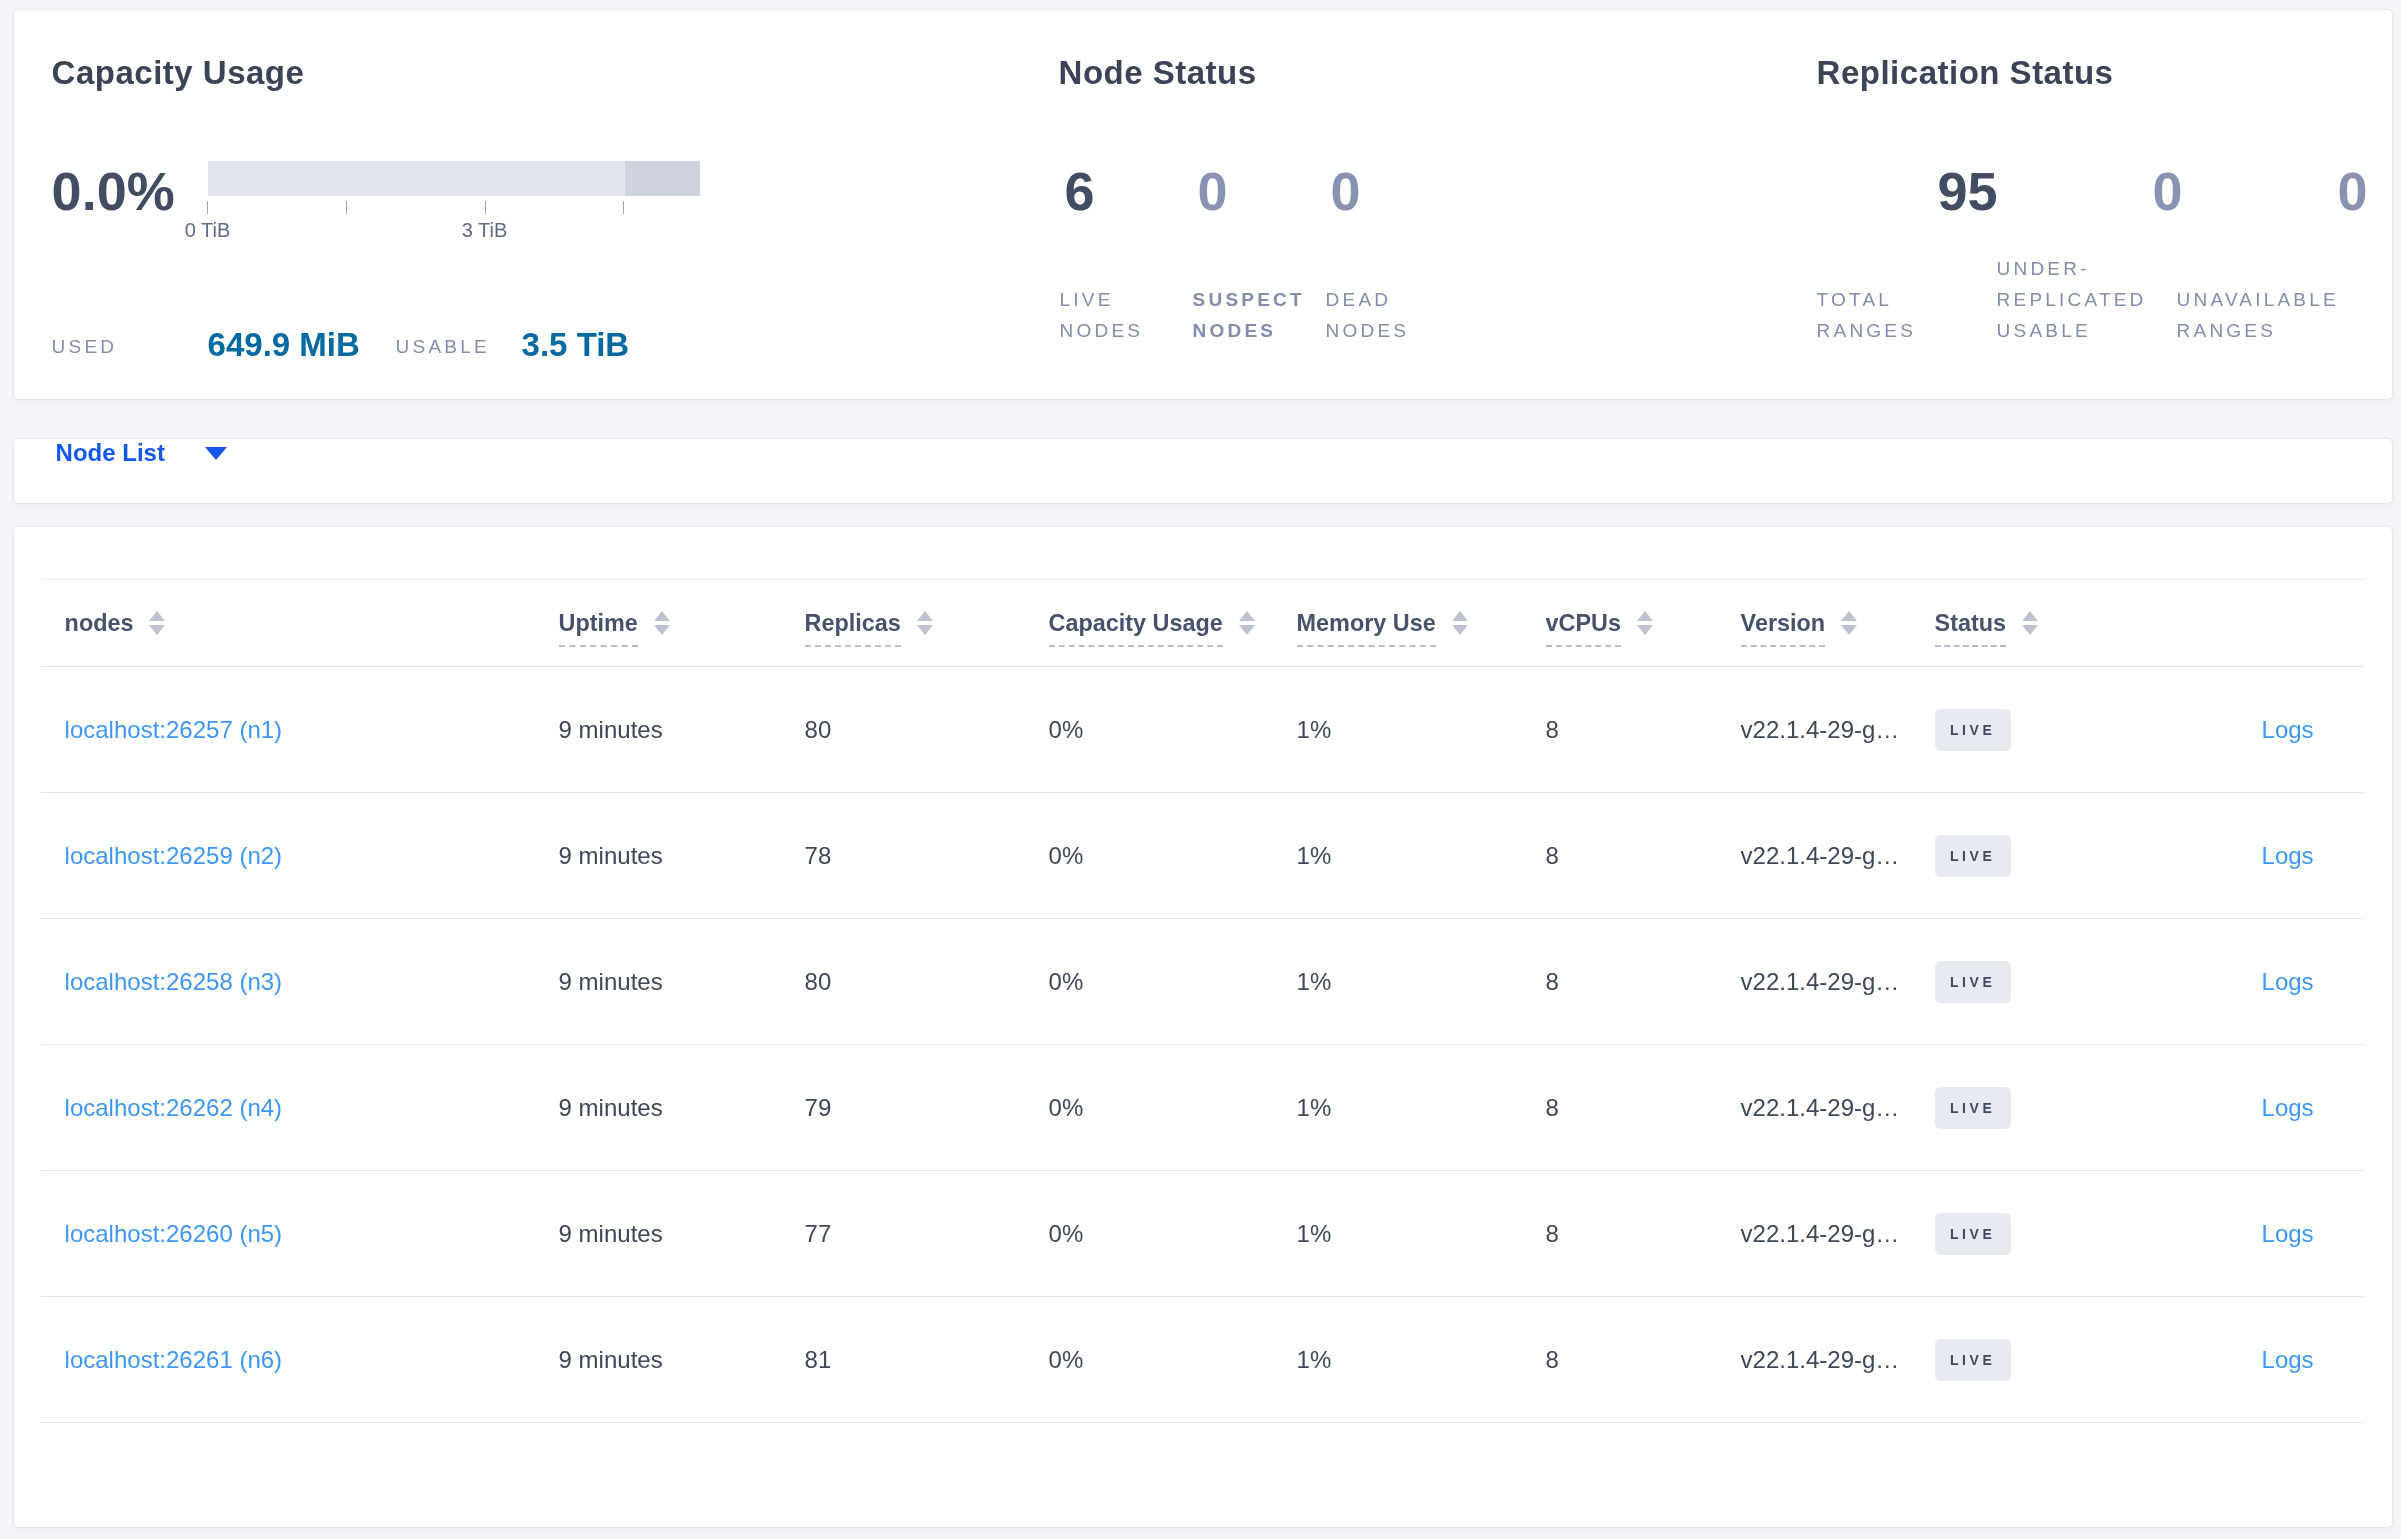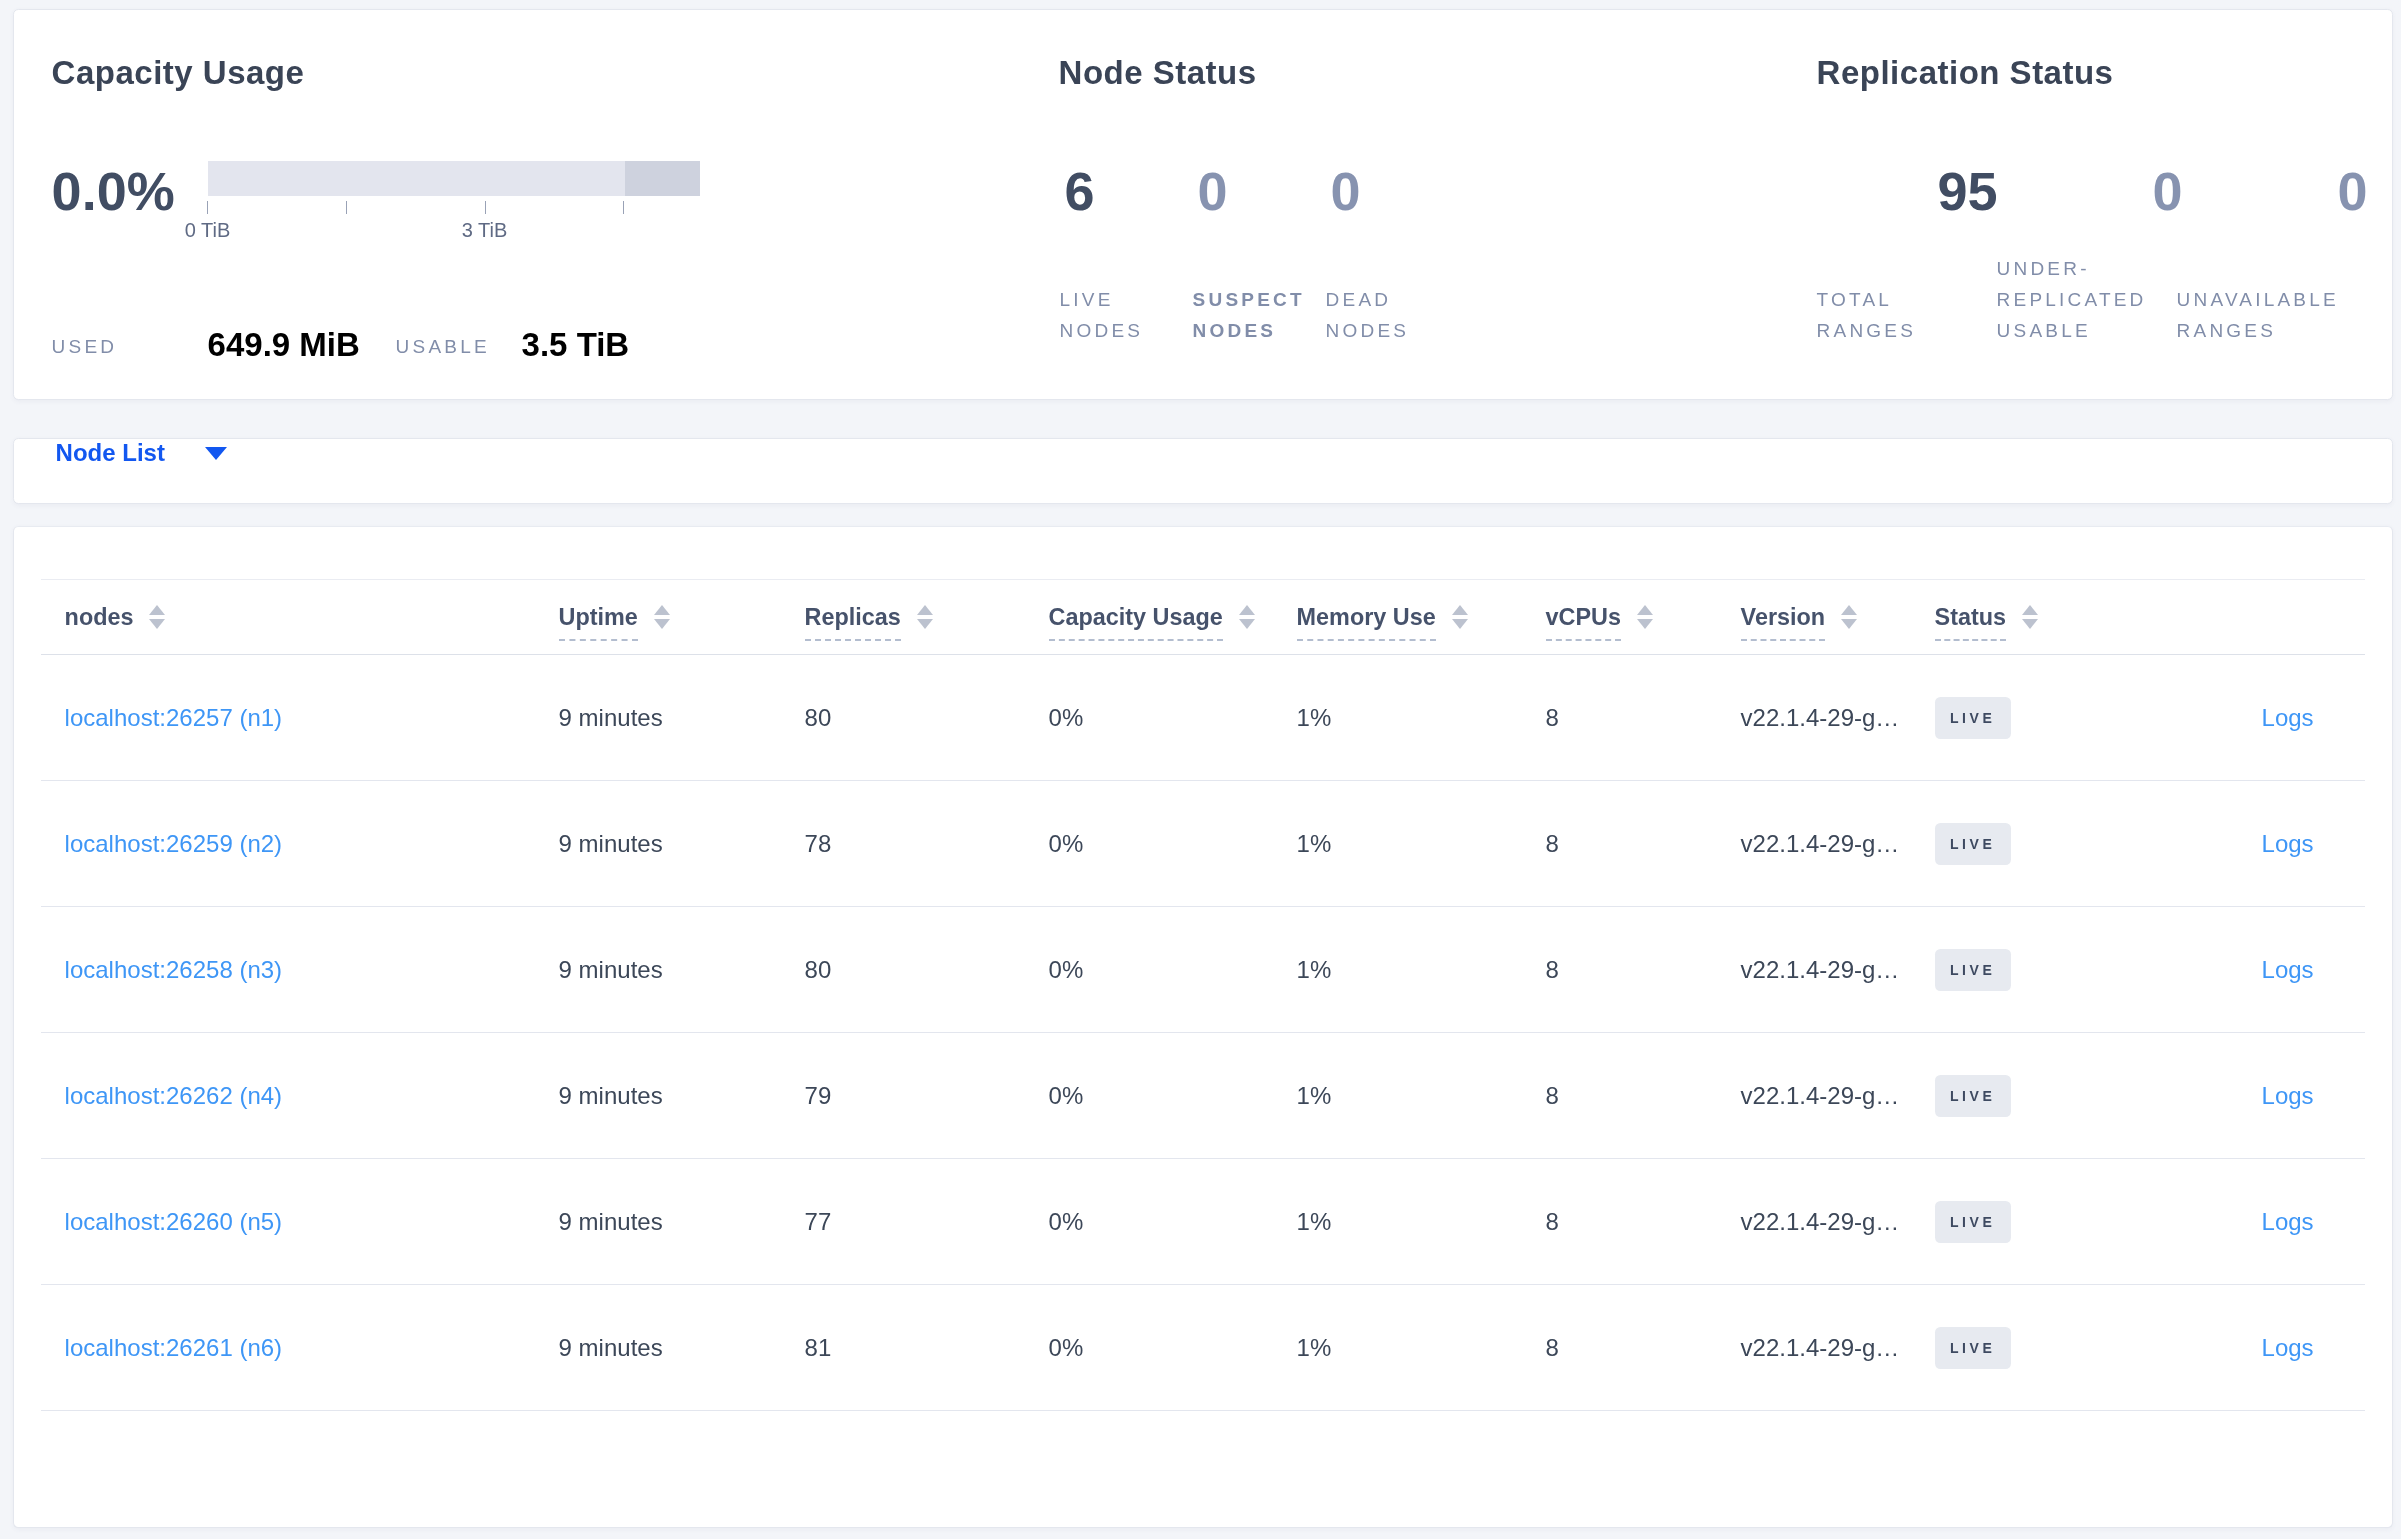--- a/index.html
+++ b/index.html
@@ -17,21 +17,21 @@
 
   
   #cap-title { left:38px; }
   #cap-pct { position:absolute; left:38px; top:150px; }
   #cap-bar { position:absolute; left:194px; top:151px; width:492px; height:35px; display:flex; }
   #cap-bar .seg-light { width:417px; height:100%; background:#e3e5ee; }
   #cap-bar .seg-dark  { width:75px;  height:100%; background:#ced2de; }
   .tick { position:absolute; top:191px; width:1.8px; height:12.6px; background:#99a2b6; }
   .tick-label { position:absolute; top:209px; width:108px; text-align:center; font-size:20px; color:#5f6a84; }
   .use-label { position:absolute; top:326px; font-size:19px; letter-spacing:3.2px; color:#818da9; }
-  .use-value { position:absolute; top:316px; font-size:33px; font-weight:700; color:#000000; }
+  .use-value { position:absolute; top:316px; font-size:33px; font-weight:700; color:#0369a1; }
 
   
   .vals-row { position:absolute; top:150px; display:flex; }
   .labels-row { position:absolute; top:242px; height:94px; display:flex; align-items:flex-end; }
   #ns-title { left:1045px; } #ns-vals { left:1051px; } #ns-labels { left:1046px; }
   #ns-vals .mcol, #ns-labels .mcol { width:133px; }
   #rs-title { left:1803px; } #rs-vals { left:1799px;text-align:right; } #rs-labels { left:1803px; }
   #rs-vals .mcol { width:185px; } #rs-labels .mcol { width:180px; }
   .lbl-live{width:101px;} .lbl-suspect{width:128px;font-weight:bold;} .lbl-dead{width:101px;}
   .lbl-total{width:122px;} .lbl-under{width:186px;} .lbl-unavail{width:191px;}
@@ -42,21 +42,21 @@
   #view-select { display:inline-flex; align-items:center; cursor:pointer; }
   #view-select .vlabel { font-size:24px; font-weight:700; color:#1257f0; }
   .caret-down { width:0; height:0; margin-left:40px; border-left:11.7px solid transparent;
     border-right:11.7px solid transparent; border-top:13.5px solid #1257f0; }
 
   
   #nodes-panel { left:12.6px; top:526px; width:2380px; height:1002px; padding:52px 27px 0 27px; border-top:0.9px solid #e8ebf1; }
   #nodes-title { font-size:33px; font-weight:700; color:#333d4e; line-height:38px; margin-bottom:30px; }
 
   .grid-row { display:grid; grid-template-columns:518px 246px 244px 248px 249px 195px 194px 216px 1fr; align-items:center; }
-  #table-header { height:76px; border-top:1.8px solid #eaecf2; border-bottom:1.8px solid #dde1e9; }
+  #table-header { height:88px; border-top:1.8px solid #eaecf2; border-bottom:1.8px solid #dde1e9; }
   .th { font-size:23.4px; font-weight:700; color:#46526b; display:flex; align-items:center; }
   .th:first-child { padding-left:24px; }
   .hlabel.u { border-bottom:2.7px dashed #b3bdcf; padding-bottom:8px; margin-bottom:-10.8px; }
   .sort-icon { display:inline-flex; flex-direction:column; gap:4.5px; margin-left:16px; }
   .sort-icon .up { width:0;height:0;border-left:8px solid transparent;border-right:8px solid transparent;border-bottom:10px solid #bcc2cf; }
   .sort-icon .dn { width:0;height:0;border-left:8px solid transparent;border-right:8px solid transparent;border-top:10px solid #bcc2cf; }
 
   .trow { height:126px; border-bottom:1.8px solid #e3e6ee; }
   .td { font-size:24px; color:#3c4758; }
   .td:first-child { padding-left:24px; }

